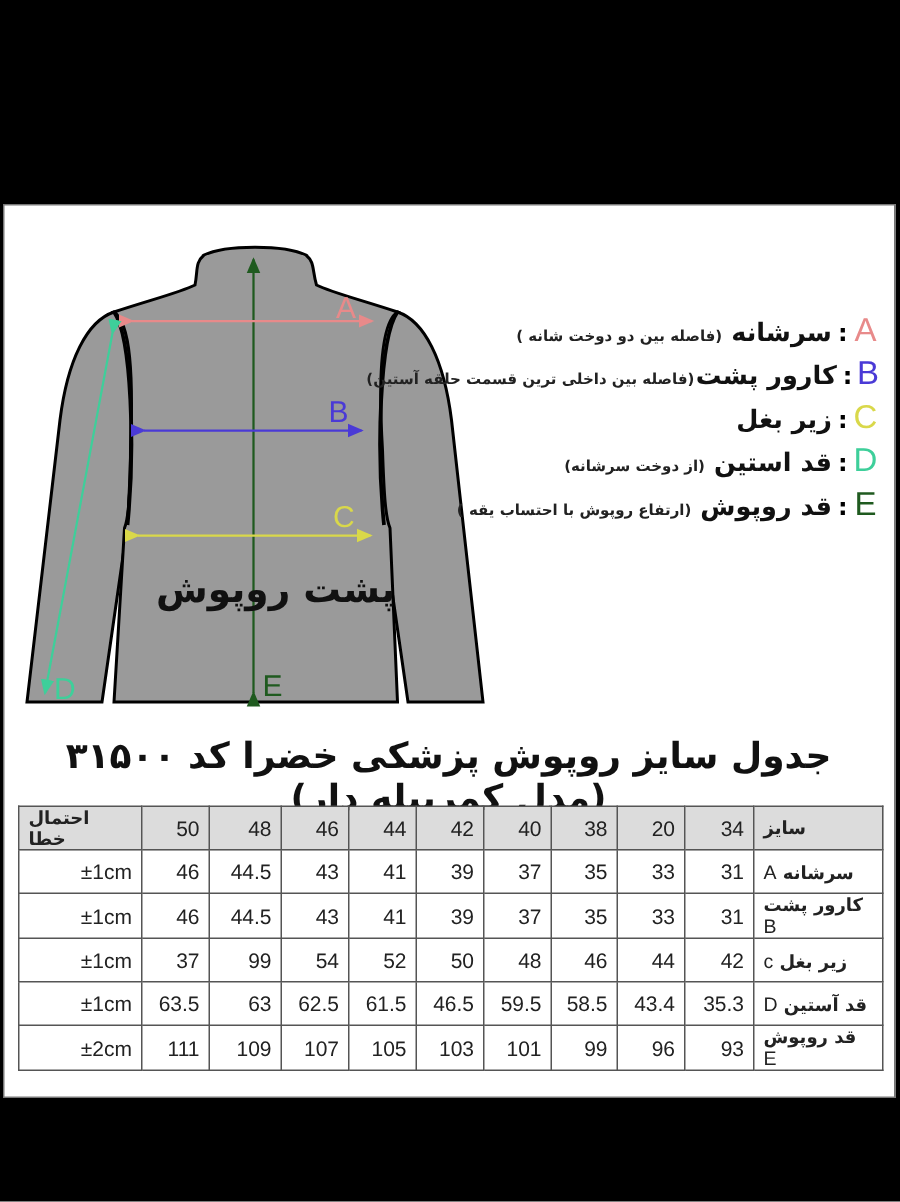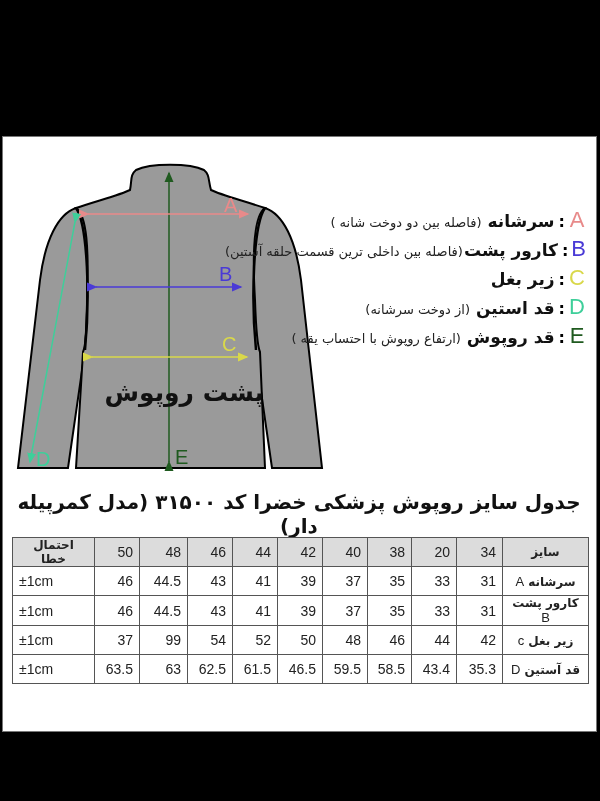--- a/index.html
+++ b/index.html
@@ -2,39 +2,39 @@
 <html><head>
 <meta charset="utf-8">
 <style>
   html, body { margin:0; padding:0; }
   body { width:600px; height:801px; background:#000; position:relative; overflow:hidden;
          font-family:"DejaVu Sans", sans-serif; }
   .panel { position:absolute; left:2px; top:136px; width:595px; height:596px; background:#fff;
            border:1px solid #777; box-sizing:border-box; }
   .diagram { position:absolute; left:0; top:136px; width:340px; height:345px; }
   .diagram svg { position:absolute; left:0; top:0; }
-  .back-label { position:absolute; left:104px; top:378px; width:160px; text-align:right;
+  .back-label { position:absolute; left:104px; top:378px; width:160px; text-align:left;
                 font-family:"DejaVu Sans", sans-serif; font-weight:bold; font-size:25px; color:#111;
                 direction:rtl; }
   .legend { position:absolute; right:14px; top:207px; width:300px; direction:rtl; }
   .legend-row { display:flex; align-items:baseline; height:29px; white-space:nowrap; }
   .legend-letter { font-family:"Liberation Sans", sans-serif; font-size:22px; width:18px; text-align:center; }
   .legend-colon { font-weight:bold; font-size:16px; margin:0 3px 0 4px; }
   .legend-name { font-weight:bold; font-size:17px; color:#111; }
-  .legend-note { font-size:13px; color:#222; margin-right:6px; }
+  .legend-note { font-size:10px; color:#222; margin-right:6px;font-weight:bold; }
   .title { position:absolute; left:10px; top:490px; width:578px; text-align:center; direction:rtl;
-           font-weight:bold; font-size:20px; color:#111; }
+           font-weight:bold; font-size:24px; color:#111; }
   table.sizes { position:absolute; left:12px; top:537px; border-collapse:collapse;
                 font-family:"Liberation Sans", sans-serif; font-size:14px; color:#222; }
   table.sizes td { border:1px solid #555; height:29px; padding:0 6px; text-align:right;
                    box-sizing:border-box; }
   table.sizes tr.head td { background:#dcdcdc; }
   table.sizes td.rowlabel { font-family:"DejaVu Sans", sans-serif; font-weight:bold; font-size:12px;
-                            direction:rtl; text-align:center; }
-  table.sizes td.tol { text-align:left; }
+                            direction:rtl; text-align:left; }
+  table.sizes td.tol { text-align:right; }
 </style>
 </head>
 <body>
 
 <div class="panel"></div>
 
 <div class="diagram">
   <svg width="340" height="345" viewBox="0 136 340 345">
 
     <path d="M76,208 C58,214 45,240 40,280 L18,468 L68,468 L85,350 C88,300 88,250 86,215 Z" fill="#9a9a9a" stroke="#000" stroke-width="2"></path>
@@ -192,14 +192,27 @@
     <td>63</td>
     <td>62.5</td>
     <td>61.5</td>
     <td>46.5</td>
     <td>59.5</td>
     <td>58.5</td>
     <td>43.4</td>
     <td>35.3</td>
     <td class="rowlabel"><span>قد آستین</span> <span style="font-weight:normal;font-family:'Liberation Sans',sans-serif;font-size:13px">D</span></td>
   </tr>
+  <tr>
+    <td class="tol">±2cm</td>
+    <td>111</td>
+    <td>109</td>
+    <td>107</td>
+    <td>105</td>
+    <td>103</td>
+    <td>101</td>
+    <td>99</td>
+    <td>96</td>
+    <td>93</td>
+    <td class="rowlabel"><span>قد روپوش</span> <span style="font-weight:normal;font-family:'Liberation Sans',sans-serif;font-size:13px">E</span></td>
+  </tr>
 </tbody>
   </table>
 
 </body></html>

